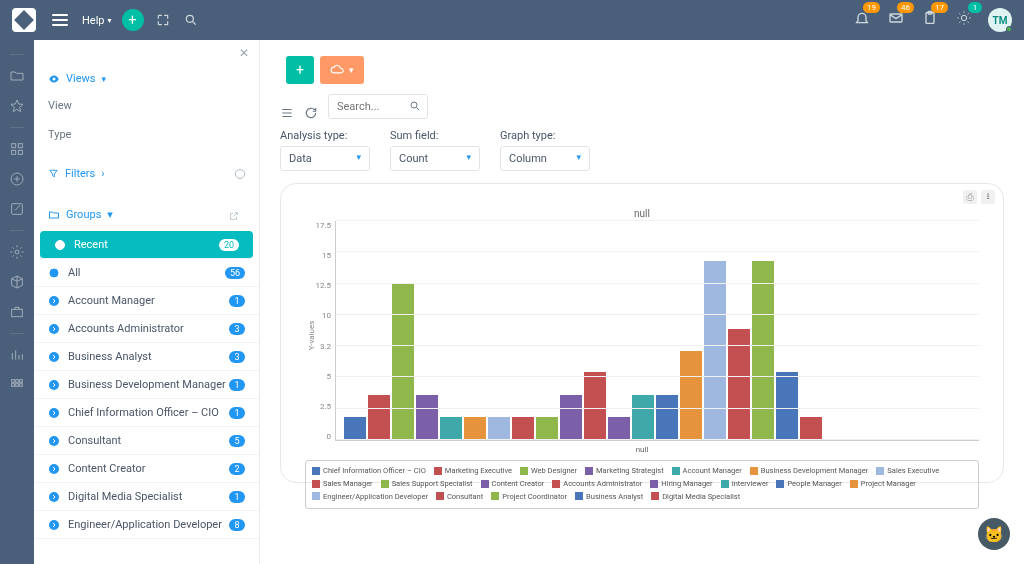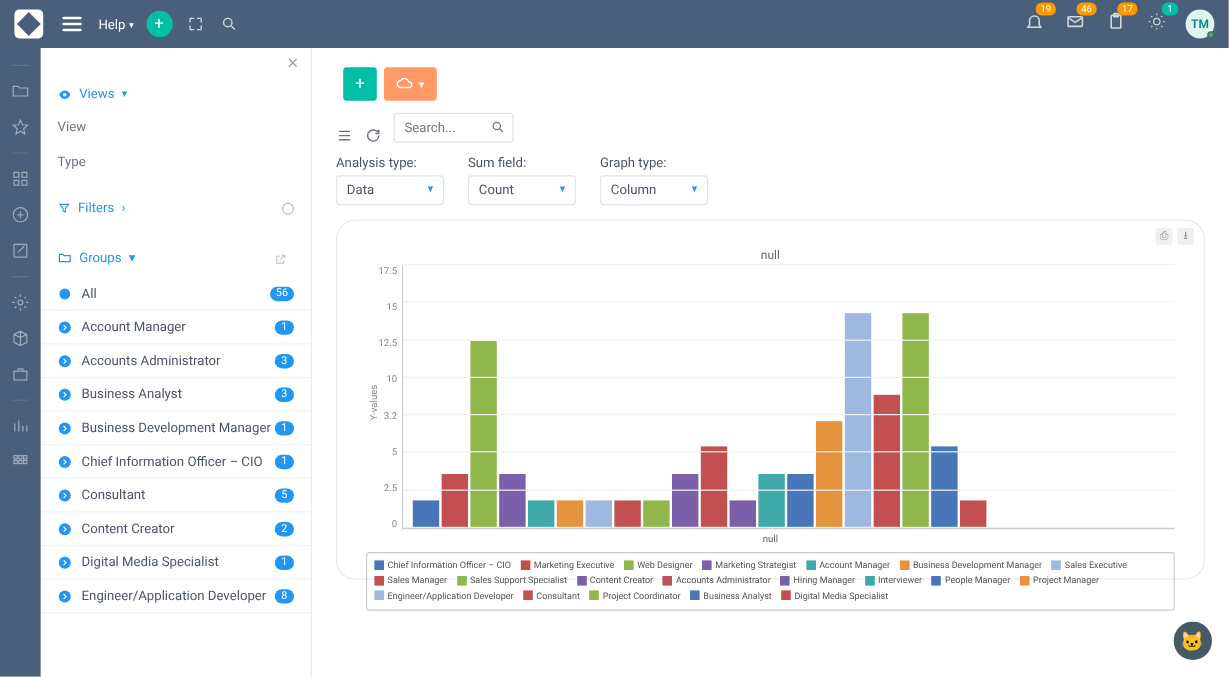--- a/index.html
+++ b/index.html
@@ -219,20 +219,28 @@
       <svg viewBox="0 0 24 24">
           <path d="M3 6h6l2 2h10v10H3z"></path>
         </svg>
       <span>Groups</span>
       <span class="chev" style="margin-left:6px">▾</span>
       <svg class="ext" viewBox="0 0 24 24" style="fill:none;stroke:#b0bec5;stroke-width:2">
           <path d="M14 4h6v6M20 4l-9 9M18 14v6H4V6h6"></path>
         </svg>
     </div>
     <div id="groups-list">
+        <div class="group-item active">
+          <span class="gi-icon"><svg viewBox="0 0 24 24" fill="none" stroke-width="2">
+              <circle cx="12" cy="12" r="9"></circle>
+              <path d="M12 7v5l3 2"></path>
+            </svg></span>
+          <span class="gi-label">Recent</span>
+          <span class="gi-badge">20</span>
+        </div>
         <div class="group-item">
           <span class="gi-icon"><svg viewBox="0 0 24 24" fill="none" stroke-width="2">
               <circle cx="12" cy="12" r="8"></circle>
             </svg></span>
           <span class="gi-label">All</span>
           <span class="gi-badge">56</span>
         </div>
         <div class="group-item">
           <span class="gi-icon"><svg viewBox="0 0 24 24" stroke-width="0">
               <circle cx="12" cy="12" r="10"></circle>

